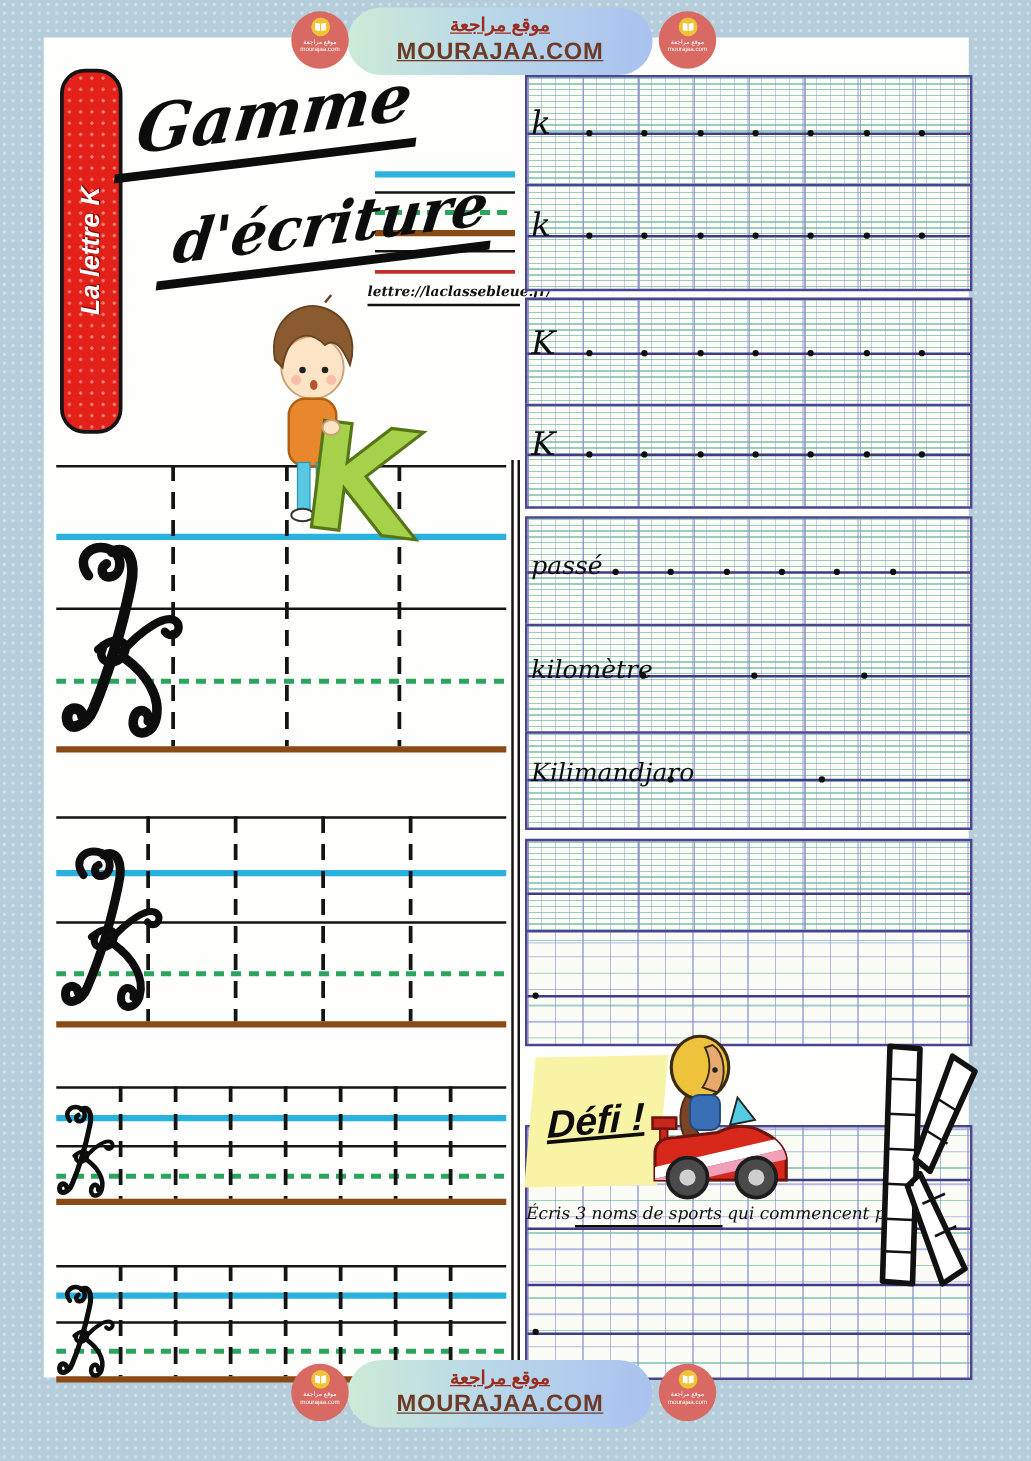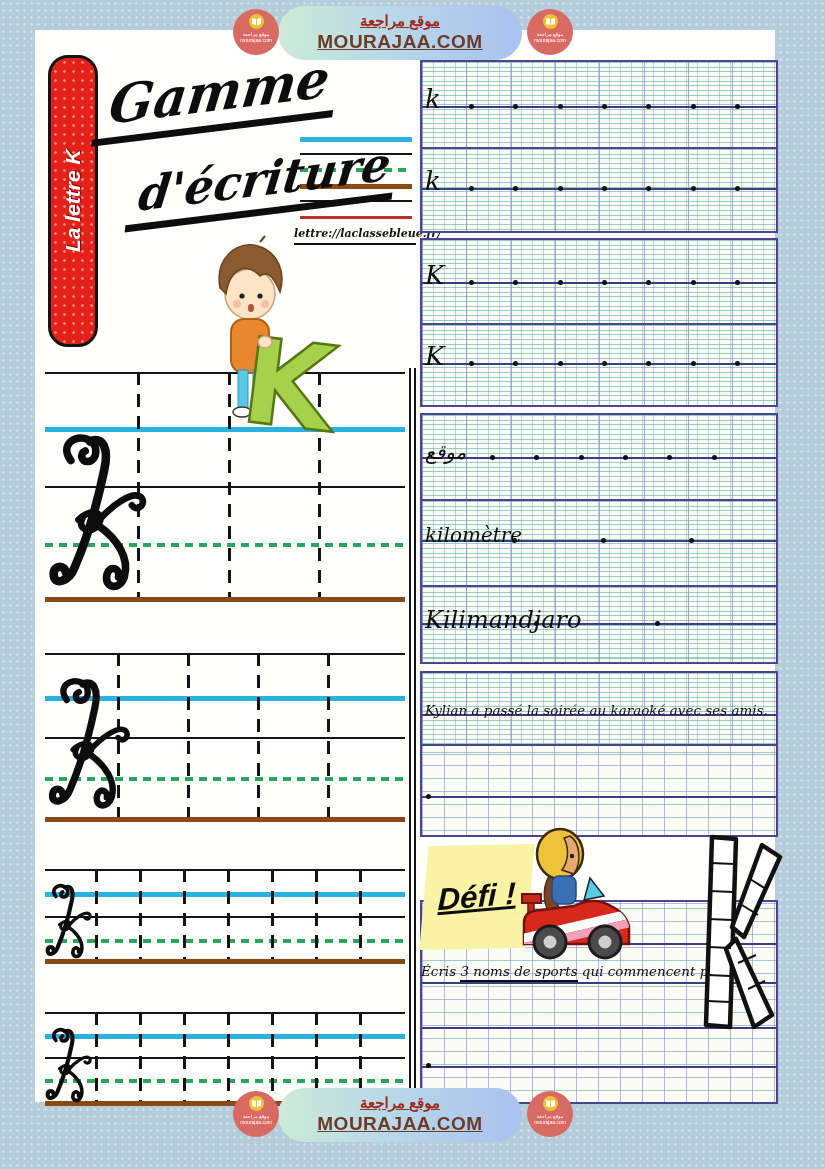--- a/index.html
+++ b/index.html
@@ -278,44 +278,43 @@
         <div class="sdot" style="left: 47px; top: 36px;"></div>
         <div class="sdot" style="left: 91px; top: 36px;"></div>
         <div class="sdot" style="left: 136px; top: 36px;"></div>
         <div class="sdot" style="left: 180px; top: 36px;"></div>
         <div class="sdot" style="left: 224px; top: 36px;"></div>
         <div class="sdot" style="left: 269px; top: 36px;"></div>
         <div class="sdot" style="left: 313px; top: 36px;"></div>
       </div>
       <div class="seyes seyes-fine" style="top: 413px; height: 85px;">
         <div class="baseline" style="top: 42px;"></div>
-        <div class="model" style="top: 25px; font-size: 20px;">موقع</div>
+        <div class="model" style="top: 25px; font-size: 20px;">passé</div>
         <div class="sdot" style="left: 68px; top: 40px;"></div>
         <div class="sdot" style="left: 112px; top: 40px;"></div>
         <div class="sdot" style="left: 157px; top: 40px;"></div>
         <div class="sdot" style="left: 201px; top: 40px;"></div>
         <div class="sdot" style="left: 245px; top: 40px;"></div>
         <div class="sdot" style="left: 290px; top: 40px;"></div>
       </div>
       <div class="seyes seyes-fine" style="top: 499px; height: 85px;">
         <div class="baseline" style="top: 39px;"></div>
         <div class="model" style="top: 22px; font-size: 20px;">kilomètre</div>
         <div class="sdot" style="left: 90px; top: 37px;"></div>
         <div class="sdot" style="left: 179px; top: 37px;"></div>
         <div class="sdot" style="left: 267px; top: 37px;"></div>
       </div>
       <div class="seyes seyes-fine" style="top: 585px; height: 75px;">
         <div class="baseline" style="top: 36px;"></div>
-        <div class="model" style="top: 19px; font-size: 24px;">Kilimandjaro</div>
+        <div class="model" style="top: 19px; font-size: 20px;">Kilimandjaro</div>
         <div class="sdot" style="left: 112px; top: 34px;"></div>
         <div class="sdot" style="left: 233px; top: 34px;"></div>
       </div>
       <div class="seyes seyes-fine" style="top: 671px; height: 71px;">
         <div class="baseline" style="top: 41px;"></div>
-        <div class="model" style="top: 29px; font-size: 13.5px;">Kylian a passé la soirée au karaoké avec ses amis.</div>
       </div>
     </div>
 
   <div class="seyes seyes-coarse" style="top:744px; height:89px">
     <div class="baseline" style="top:50px"></div>
     <div class="sdot" style="left:4px; top:48px"></div>
   </div>
 
   <div class="seyes seyes-coarse" style="top:900px; height:200px">
     <div class="baseline" style="top:41px"></div>

